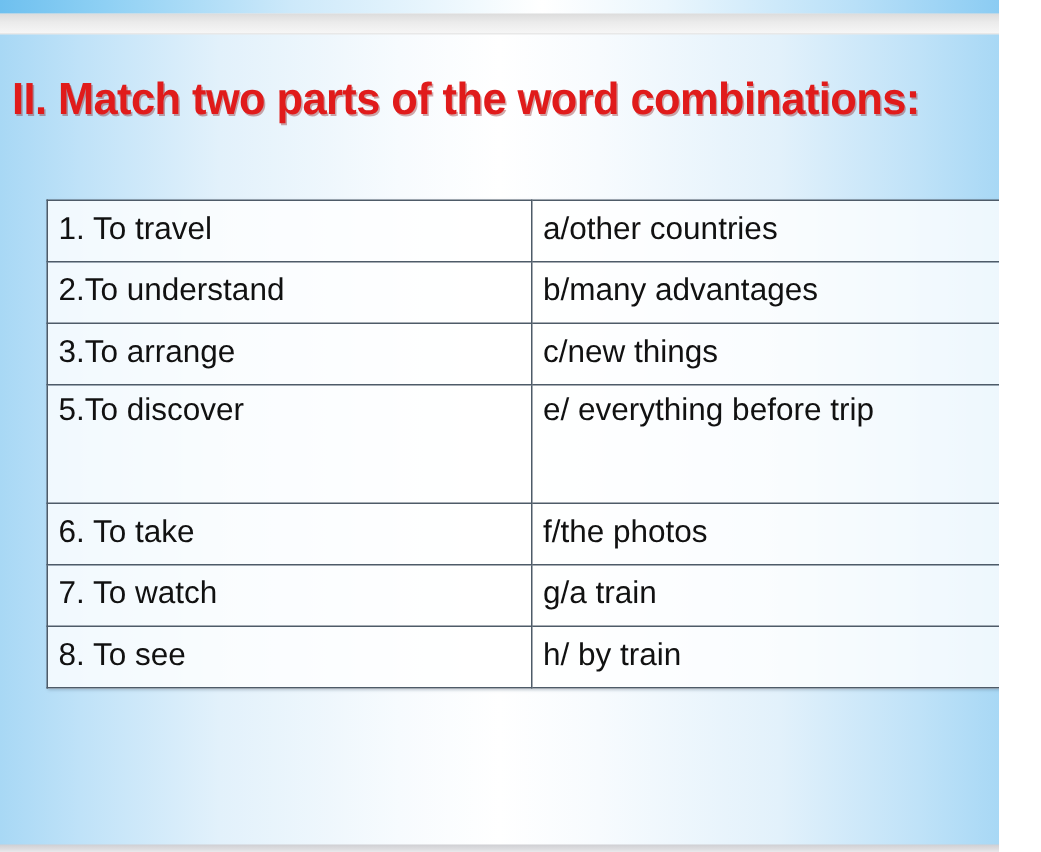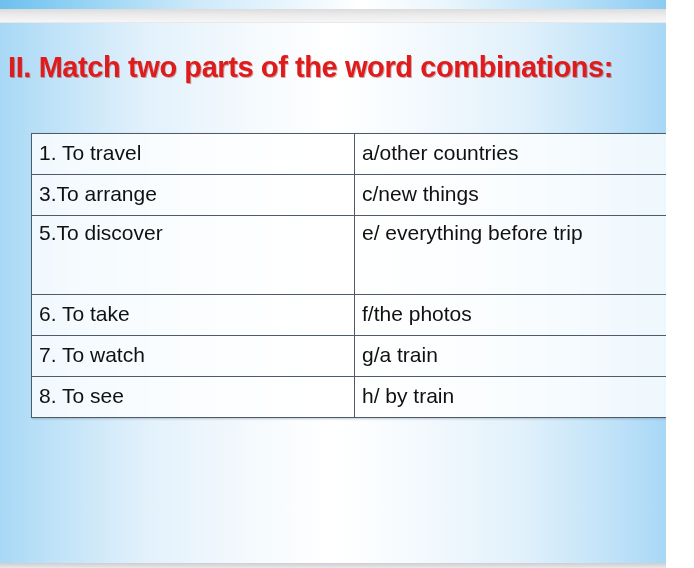--- a/index.html
+++ b/index.html
@@ -117,20 +117,24 @@
 
   <div class="title">II. Match two parts of the word combinations:</div>
 
   <table class="match-table">
     <tbody>
       <tr class="row-std">
         <td class="col-left">1. To travel</td>
         <td class="col-right">a/other countries</td>
       </tr>
       <tr class="row-std">
+        <td class="col-left">2.To understand</td>
+        <td class="col-right">b/many advantages</td>
+      </tr>
+      <tr class="row-std">
         <td class="col-left">3.To arrange</td>
         <td class="col-right">c/new things</td>
       </tr>
       <tr class="row-tall">
         <td class="col-left">5.To discover</td>
         <td class="col-right">e/ everything before trip</td>
       </tr>
       <tr class="row-std">
         <td class="col-left">6. To take</td>
         <td class="col-right">f/the photos</td>

